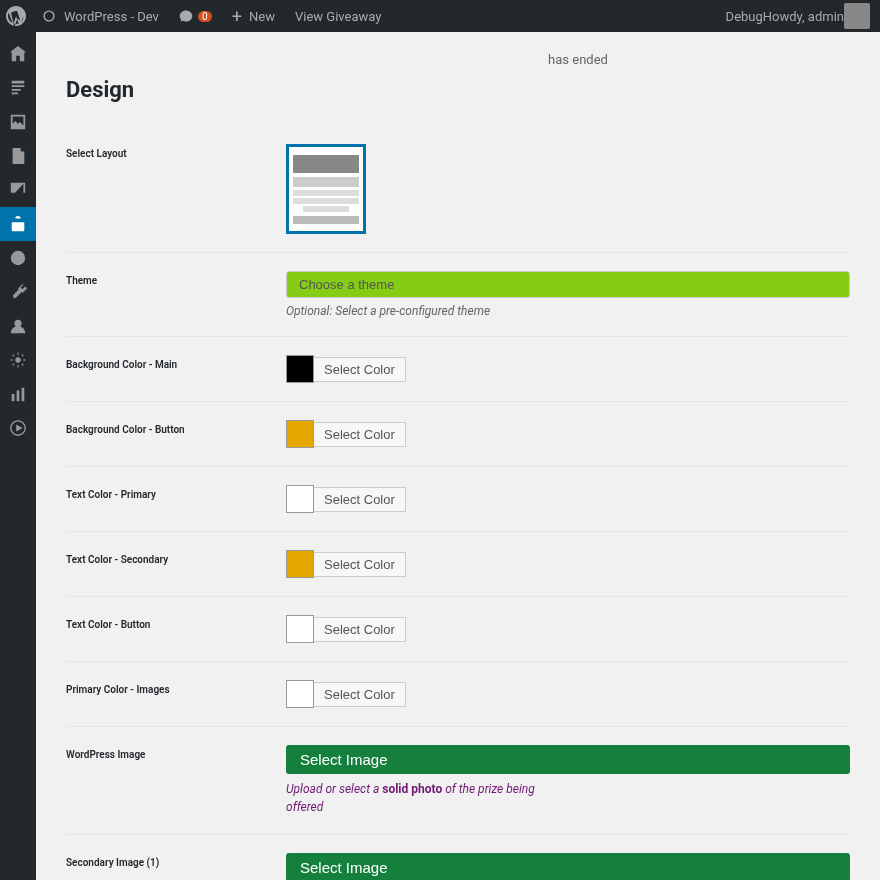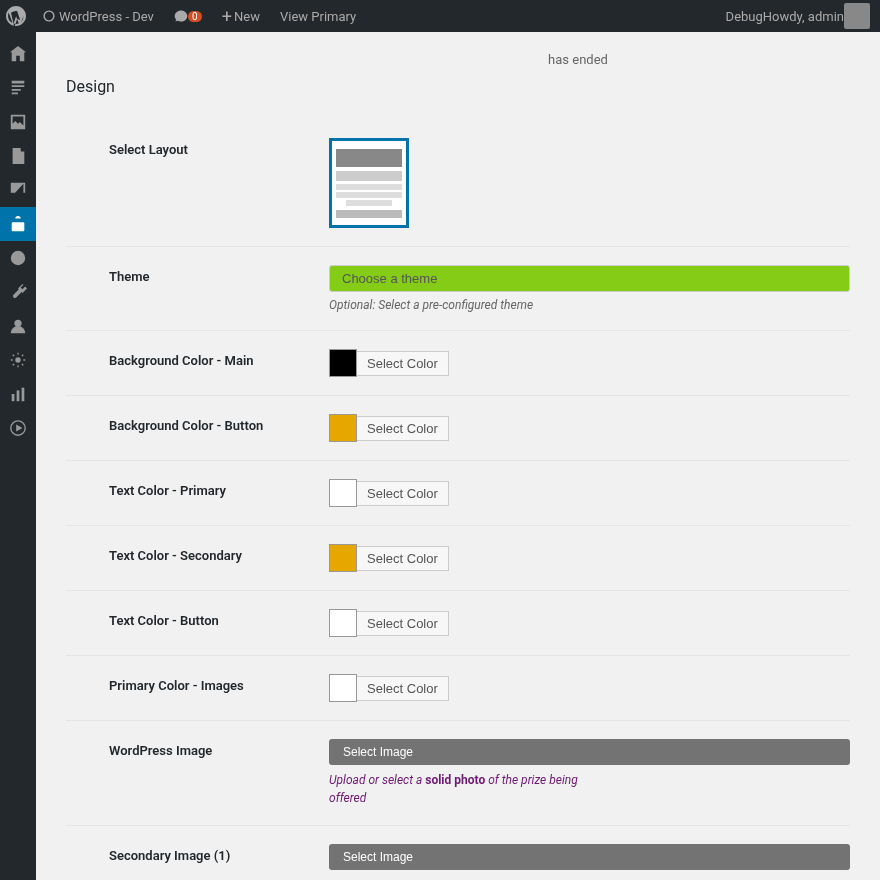--- a/index.html
+++ b/index.html
@@ -6,21 +6,21 @@
     body { font-family: -apple-system, BlinkMacSystemFont, "Segoe UI", Roboto, sans-serif; background: #f1f1f1; font-size: 13px; color: #444; }
 
     
     .admin-bar {
       position: fixed; top: 0; left: 0; right: 0; height: 32px;
       background: #23282d; display: flex; align-items: center; z-index: 100;
     }
     .admin-bar-left { display: flex; align-items: center; gap: 0; }
     .admin-bar-right { margin-left: auto; display: flex; align-items: center; gap: 0; padding-right: 10px; }
     .ab-item {
-      color: #aaa; padding: 0 10px; height: 20px; display: flex; align-items: center; cursor: pointer; font-size: 13px; text-decoration: none;
+      color: #aaa; padding: 0 10px; height: 20px; display: flex; align-items: center; gap: 5px; cursor: pointer; font-size: 13px; text-decoration: none;
     }
     .ab-logo { width: 32px; height: 32px; display: flex; align-items: center; justify-content: center; background: #23282d; }
     .ab-logo svg { fill: #aaa; }
     .ab-comments { position: relative; }
     .ab-badge { background: #d54e21; color: #fff; border-radius: 10px; padding: 0 4px; font-size: 10px; min-width: 14px; text-align: center; }
     .ab-right-text { color: #aaa; font-size: 13px; cursor: pointer; }
     .ab-avatar { width: 26px; height: 26px; background: #888; border-radius: 2px; }
 
     
     .sidebar {
@@ -34,34 +34,34 @@
     .sidebar-icon:hover, .sidebar-icon.active { color: #fff; background: #0073aa; }
     .sidebar-icon svg { width: 18px; height: 18px; fill: currentColor; }
 
     
     .main-content {
       margin-top: 32px; margin-left: 36px; padding: 20px 30px;
       min-height: calc(880px - 32px);
     }
 
     .page-title {
-      font-size: 16px; font-weight: 400; color: #23282d; margin-bottom: 24px;
+      font-size: 22px; font-weight: 700; color: #23282d; margin-bottom: 24px;
     }
 
     .has-ended {
       color: #666; font-size: 13px; margin-bottom: 10px; text-align: center; margin-left: 240px;
     }
 
     
     .form-row {
       display: flex; align-items: flex-start; padding: 18px 0; border-bottom: 1px solid #e5e5e5;
       min-height: 60px;
     }
     .form-label {
-      width: 220px; min-width: 220px; font-weight: 600; color: #23282d; padding-top: 4px; font-size: 13px; margin-left: 43px;
+      width: 220px; min-width: 220px; font-weight: 600; color: #23282d; padding-top: 4px; font-size: 10px;
     }
     .form-control { flex: 1; display: flex; flex-direction: column; gap: 6px; }
 
     
     .layout-thumb {
       width: 80px; height: 90px; border: 3px solid #0073aa; background: #fff;
       display: flex; flex-direction: column; align-items: center; justify-content: center; padding: 4px; cursor: pointer;
     }
 
     
@@ -78,22 +78,22 @@
       width: 28px; height: 28px; border: 1px solid #999; display: inline-block; vertical-align: middle;
     }
     .btn-select-color {
       padding: 4px 10px; border: 1px solid #ccc; background: #f7f7f7; color: #555;
       cursor: pointer; font-size: 13px; border-left: none;
     }
 
     
     .btn-select-image {
       display: inline-flex; align-items: center; padding: 6px 14px;
-      background: #737373; color: #fff; border: none; cursor: pointer;
-      font-size: 12px; border-radius: 3px;
+      background: #15803d; color: #fff; border: none; cursor: pointer;
+      font-size: 15px; border-radius: 3px;
     }
 
     .helper-text { color: #701a75; font-style: italic; font-size: 12px; max-width: 260px; line-height: 1.5; }
     .helper-text strong { font-style: normal; }
   </style>
 </head>
 <body>
 
 <div class="admin-bar">
   <div class="admin-bar-left">
@@ -112,21 +112,21 @@
       <svg viewBox="0 0 20 20" width="14" height="14" fill="#aaa">
           <path d="M10 2C5 2 1 5.6 1 10c0 2 .8 3.8 2.1 5.2L2 18l3.2-1.1C6.5 17.6 8.2 18 10 18c5 0 9-3.6 9-8s-4-8-9-8z"></path>
         </svg>
       <span class="ab-badge">0</span>
     </div>
     <div class="ab-item">
       <span style="font-size:18px; color:#aaa; margin-right:2px;">+</span>
       <span>New</span>
     </div>
     <div class="ab-item">
-      <span>View Primary</span>
+      <span>View Giveaway</span>
     </div>
   </div>
   <div class="admin-bar-right">
     <span class="ab-right-text">Debug</span>
     <span class="ab-right-text">Howdy, admin</span>
     <div class="ab-avatar"></div>
   </div>
 </div>
 
 <div class="sidebar">

